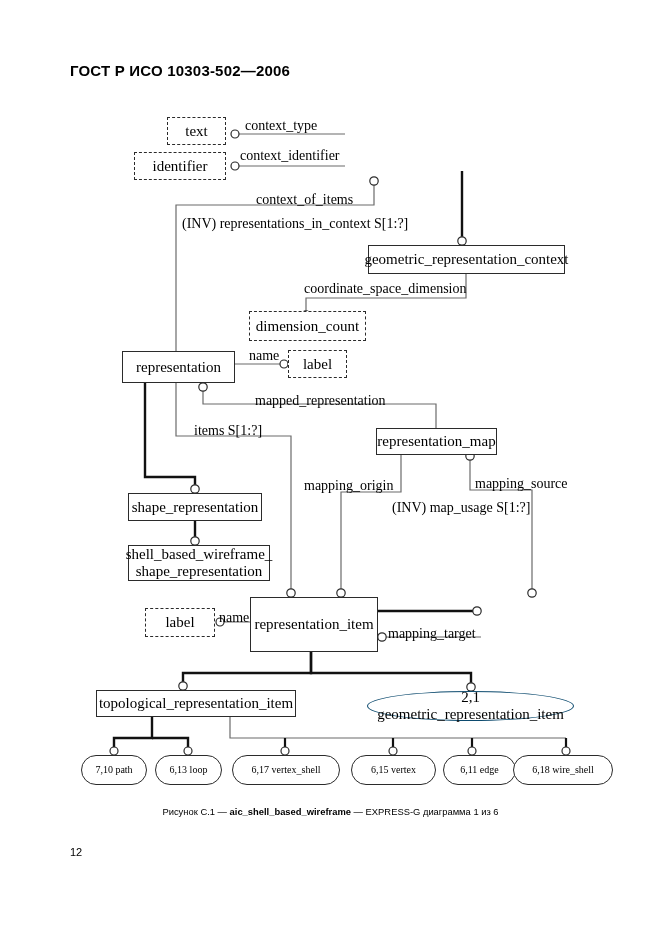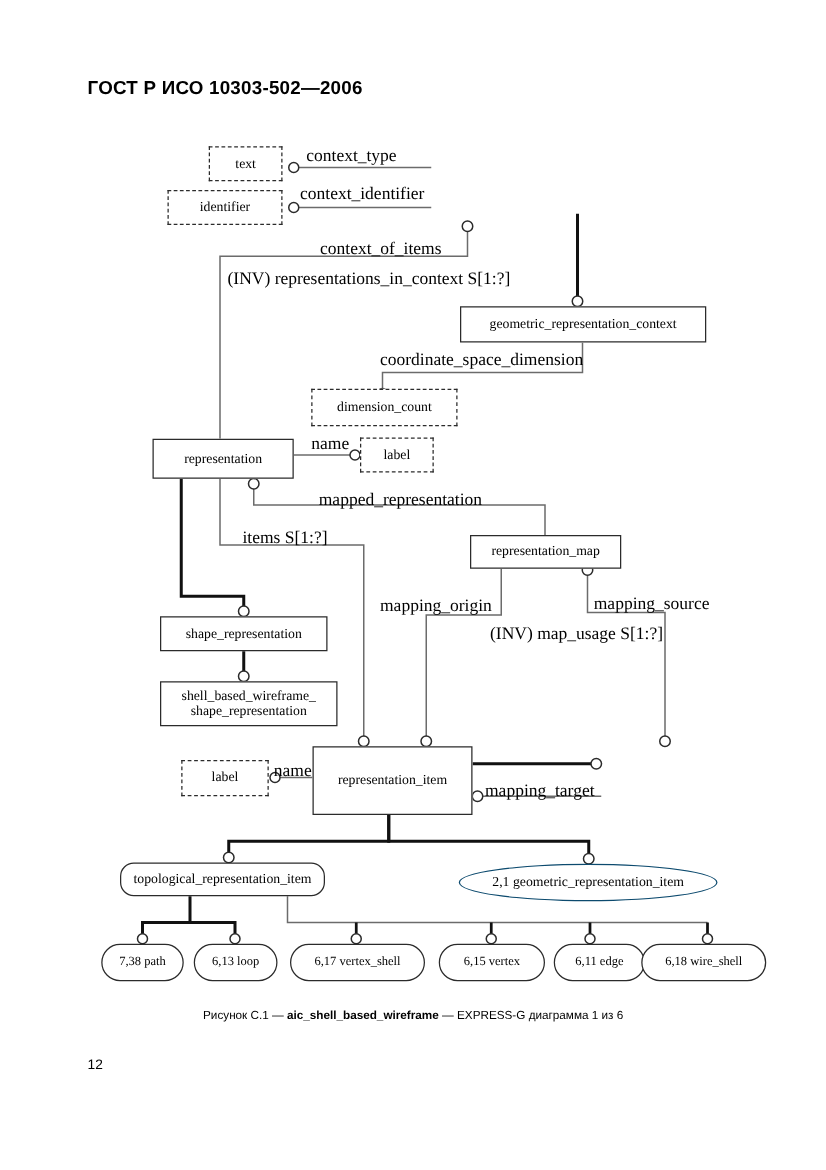--- a/index.html
+++ b/index.html
@@ -70,21 +70,21 @@
 
   .node {
     position: absolute;
     box-sizing: border-box;
     display: flex;
     align-items: center;
     justify-content: center;
     text-align: center;
     color: #000;
     background: #ffffff;
-    font-size: 11px;
+    font-size: 15px;
     line-height: 1.12;
     z-index: 3;
   }
   .node.entity {
     border: 1px solid #2b2b2b;
   }
   .node.simple {
     border: 1.4px dashed #2b2b2b;
   }
   .node.page-ref {
@@ -245,30 +245,30 @@
 
     <div class="node simple" style="left:145px; top:608px; width:70px; height:29px;">
       <span class="nlabel">label</span>
     </div>
 
     <div class="node entity" style="left:250px; top:597px; width:128px; height:55px;">
       <span class="nlabel">representation_item</span>
     </div>
 
 
-    <div class="node entity" style="left:96px; top:690px; width:164px; height:27px;border-radius:11px;">
+    <div class="node entity" style="left:96px; top:690px; width:200px; height:27px;">
       <span class="nlabel">topological_representation_item</span>
     </div>
 
     <div class="node page-ref" style="left:367px; top:691px; width:207px; height:30px;">
       <span class="nlabel">2,1 geometric_representation_item</span>
     </div>
 
     <div class="node leaf" style="left:81px; top:755px; width:66px; height:30px;">
-      <span class="nlabel">7,38 path</span>
+      <span class="nlabel">7,10 path</span>
     </div>
 
     <div class="node leaf" style="left:155px; top:755px; width:67px; height:30px;">
       <span class="nlabel">6,13 loop</span>
     </div>
 
     <div class="node leaf" style="left:232px; top:755px; width:108px; height:30px;">
       <span class="nlabel">6,17 vertex_shell</span>
     </div>
 

